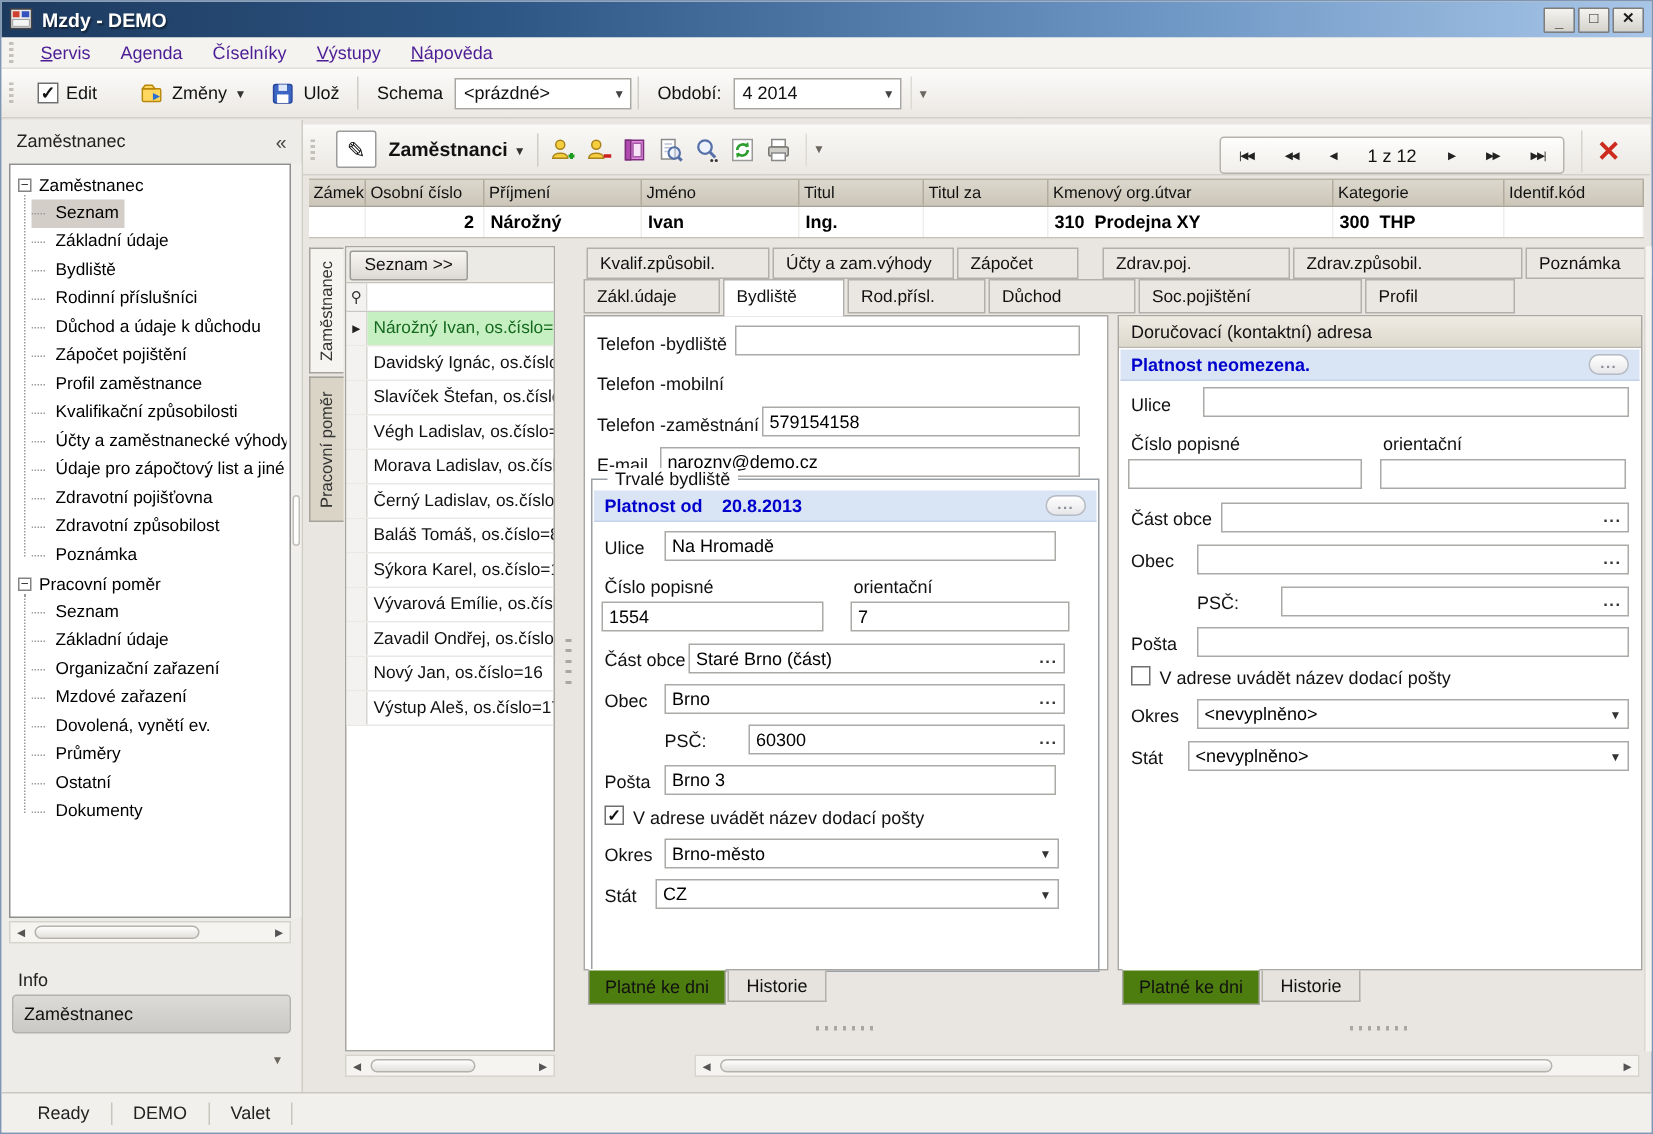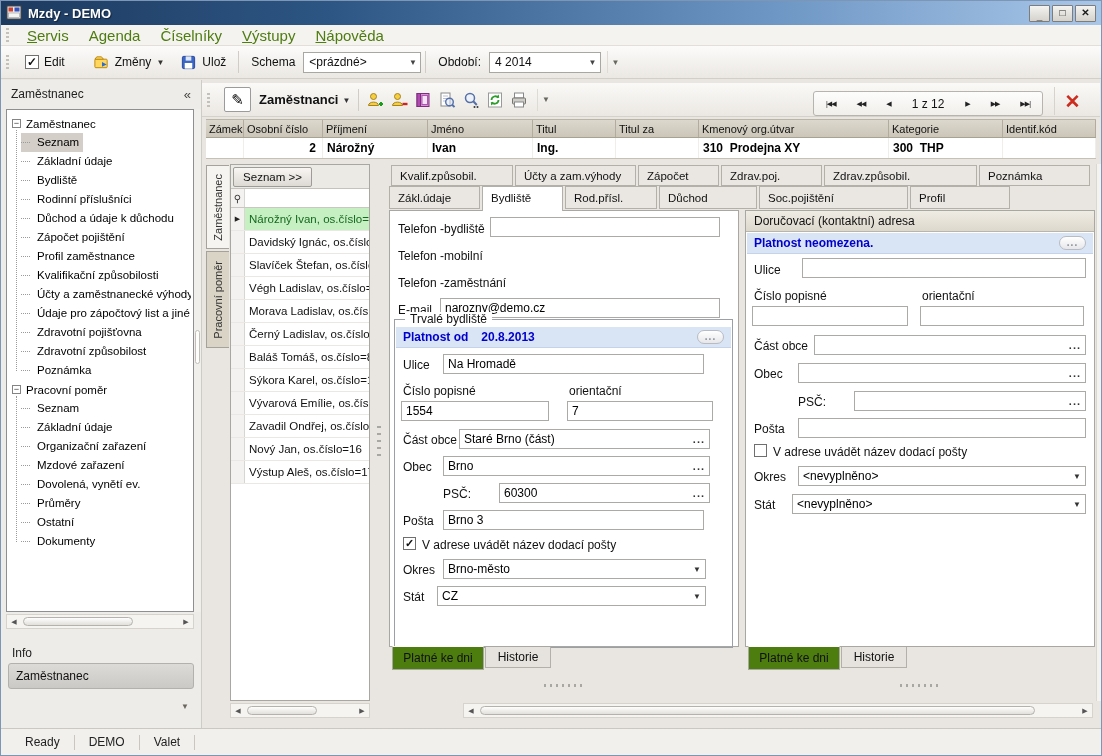--- a/index.html
+++ b/index.html
@@ -17,21 +17,21 @@
     border:1px solid #7d7d7d; border-radius:1px; font-size:10px; font-weight:bold; color:#1a1a1a;
     display:flex; align-items:center; justify-content:center; line-height:1; }
   .win-btn.min span { transform:translateY(3px); }
 
   
   .menubar { position:absolute; left:0; top:24px; width:100%; height:21px; background:#f5f3f0;
     border-bottom:1px solid #e2dfd9; display:flex; align-items:center; }
   .grip { width:3px; height:14px; margin:0 8px 0 5px;
     background:repeating-linear-gradient(#c4c1bb 0 2px, transparent 2px 4px); }
   .menu-items { display:flex; }
-  .menu-item { padding:3px 10px; font-size:15px; color:#4d7c0f; }
+  .menu-item { padding:3px 10px; font-size:12px; color:#4c1d95; }
   .menu-items .menu-item:nth-child(1)::first-letter,
   .menu-items .menu-item:nth-child(4)::first-letter,
   .menu-items .menu-item:nth-child(5)::first-letter { text-decoration:underline; }
 
   
   .toolbar { position:absolute; left:0; top:45px; width:100%; height:33px;
     background:linear-gradient(#fcfbfa,#ebe8e3); border-bottom:1px solid #d2cfc9;
     display:flex; align-items:center; }
   .tbx { display:flex; align-items:center; gap:5px; padding:0 8px; font-size:12px; color:#111; }
   .checkbox { width:14px; height:14px; background:#fff; border:1px solid #6f6f6f;
@@ -149,21 +149,21 @@
 
   .vsplit-dots { position:absolute; left:376px; top:425px; width:4px; height:34px;
     background:repeating-linear-gradient(#a9a7a2 0 2px, transparent 2px 7px); }
 
   
   .dtabs1 { position:absolute; left:390px; top:164px; display:flex; }
   .dtabs2 { position:absolute; left:388px; top:185px; display:flex; }
   .dtab { height:21px; background:#eae7e2; border:1px solid #b3b0aa; margin-right:2px;
     font-size:11.5px; color:#111; padding:4px 0 0 8px; white-space:nowrap; overflow:hidden; }
   .dtabs1 .dtab:nth-child(1){width:122px;} .dtabs1 .dtab:nth-child(2){width:121px;}
-  .dtabs1 .dtab:nth-child(3){width:81px;}  .dtabs1 .dtab:nth-child(4){width:101px;}
+  .dtabs1 .dtab:nth-child(3){width:81px;}  .dtabs1 .dtab:nth-child(4){width:125px;margin-left:14px;}
   .dtabs1 .dtab:nth-child(5){width:153px;} .dtabs1 .dtab:nth-child(6){width:111px;}
   .dtabs2 .dtab { height:23px; padding-top:5px; }
   .dtabs2 .dtab:nth-child(1){width:91px;}  .dtabs2 .dtab:nth-child(2){width:81px;}
   .dtabs2 .dtab:nth-child(3){width:92px;}  .dtabs2 .dtab:nth-child(4){width:98px;}
   .dtabs2 .dtab:nth-child(5){width:149px;} .dtabs2 .dtab:nth-child(6){width:100px;}
   .dtabs2 .dtab:nth-child(2){ background:#fff; height:25px; border-bottom:none; z-index:3; position:relative; }
 
   
   .panel { position:absolute; top:209px; height:437px; background:#fff; border:1px solid #a9a7a2; }
   .form-panel { left:388px; width:350px; }
@@ -527,20 +527,21 @@
       <div class="dtab">Důchod</div>
       <div class="dtab">Soc.pojištění</div>
       <div class="dtab">Profil</div>
     </div>
 
   <div class="panel form-panel">
     <span class="flabel" style="left:8px;top:11px">Telefon -bydliště</span>
     <input class="tfield" style="left: 100px; top: 6px; width: 230px;" readonly="" value="">
     <span class="flabel" style="left:8px;top:38px">Telefon -mobilní</span>
     <span class="flabel" style="left:8px;top:65px">Telefon -zaměstnání</span>
+    <input class="tfield" style="left: 118px; top: 60px; width: 212px;" readonly="" value="579154158">
     <span class="flabel" style="left:8px;top:92px">E-mail</span>
     <input class="tfield" style="left: 50px; top: 87px; width: 280px;" readonly="" value="narozny@demo.cz">
 
     <div class="gbox">
       <span class="gbox-caption">Trvalé bydliště</span>
       <div class="vband" style="top:7px">
         <span>Platnost od</span>
         <span class="vval">20.8.2013</span>
         <span class="ellipsis-btn">...</span>
       </div>

